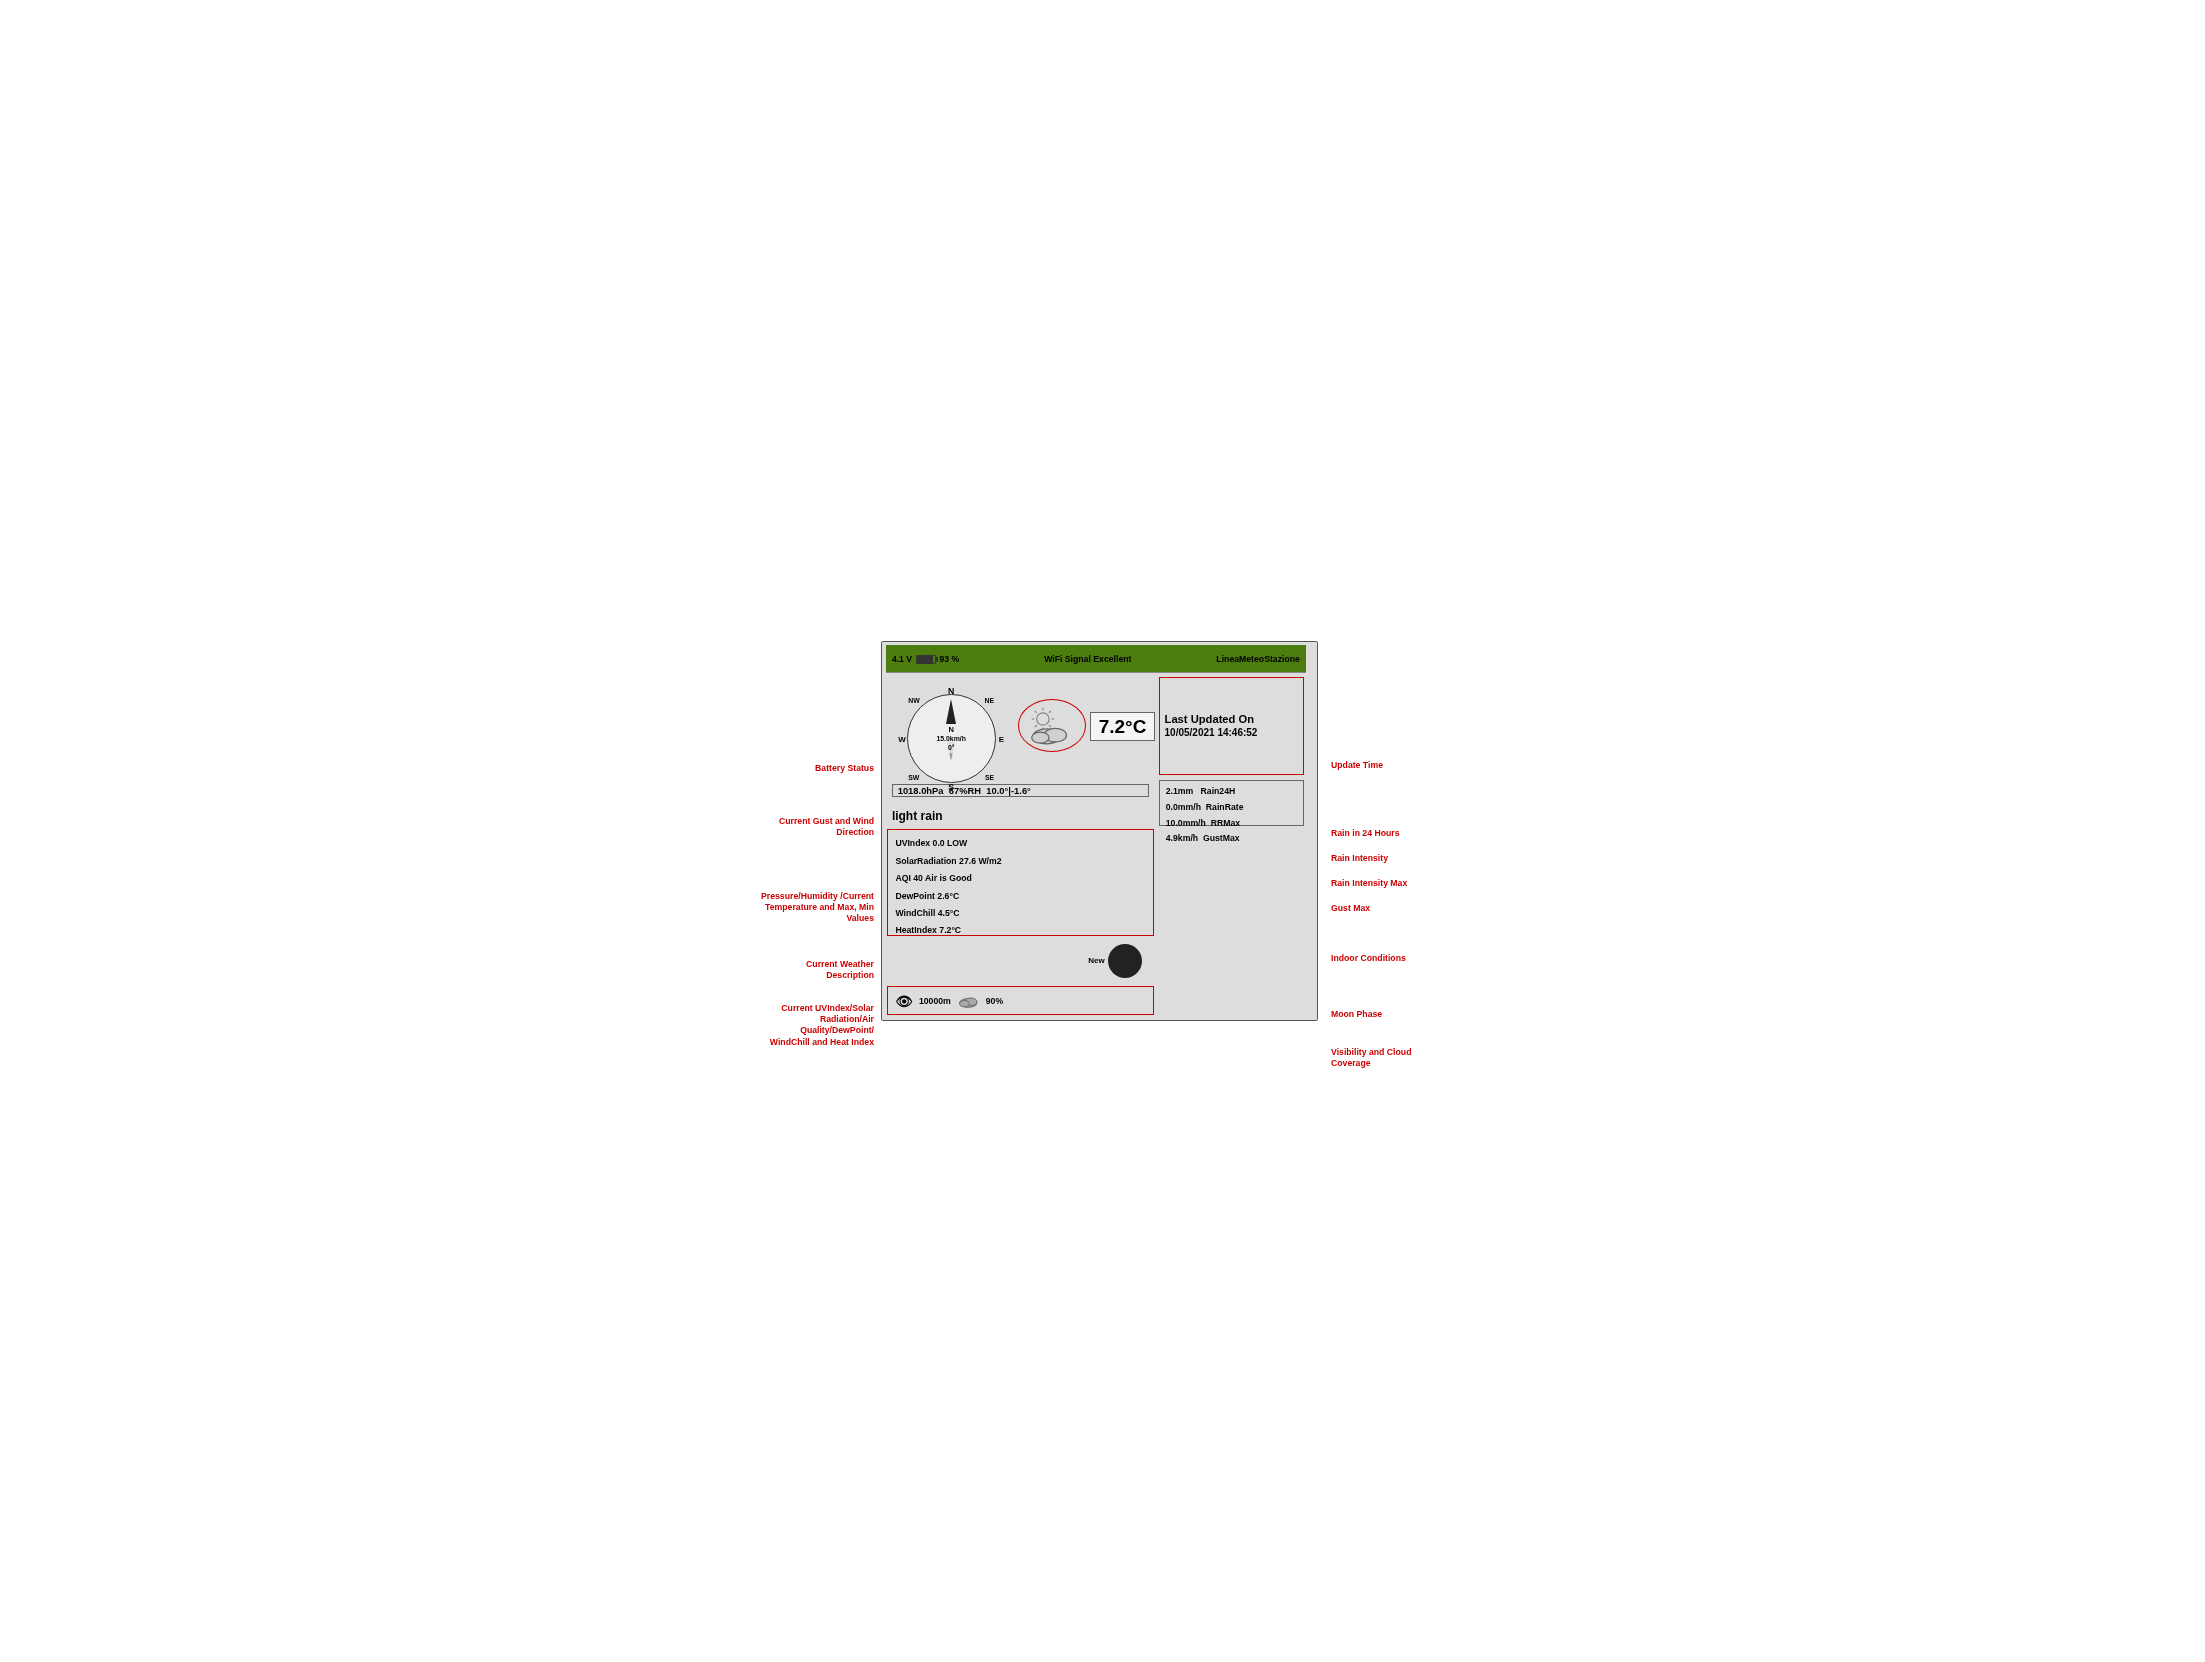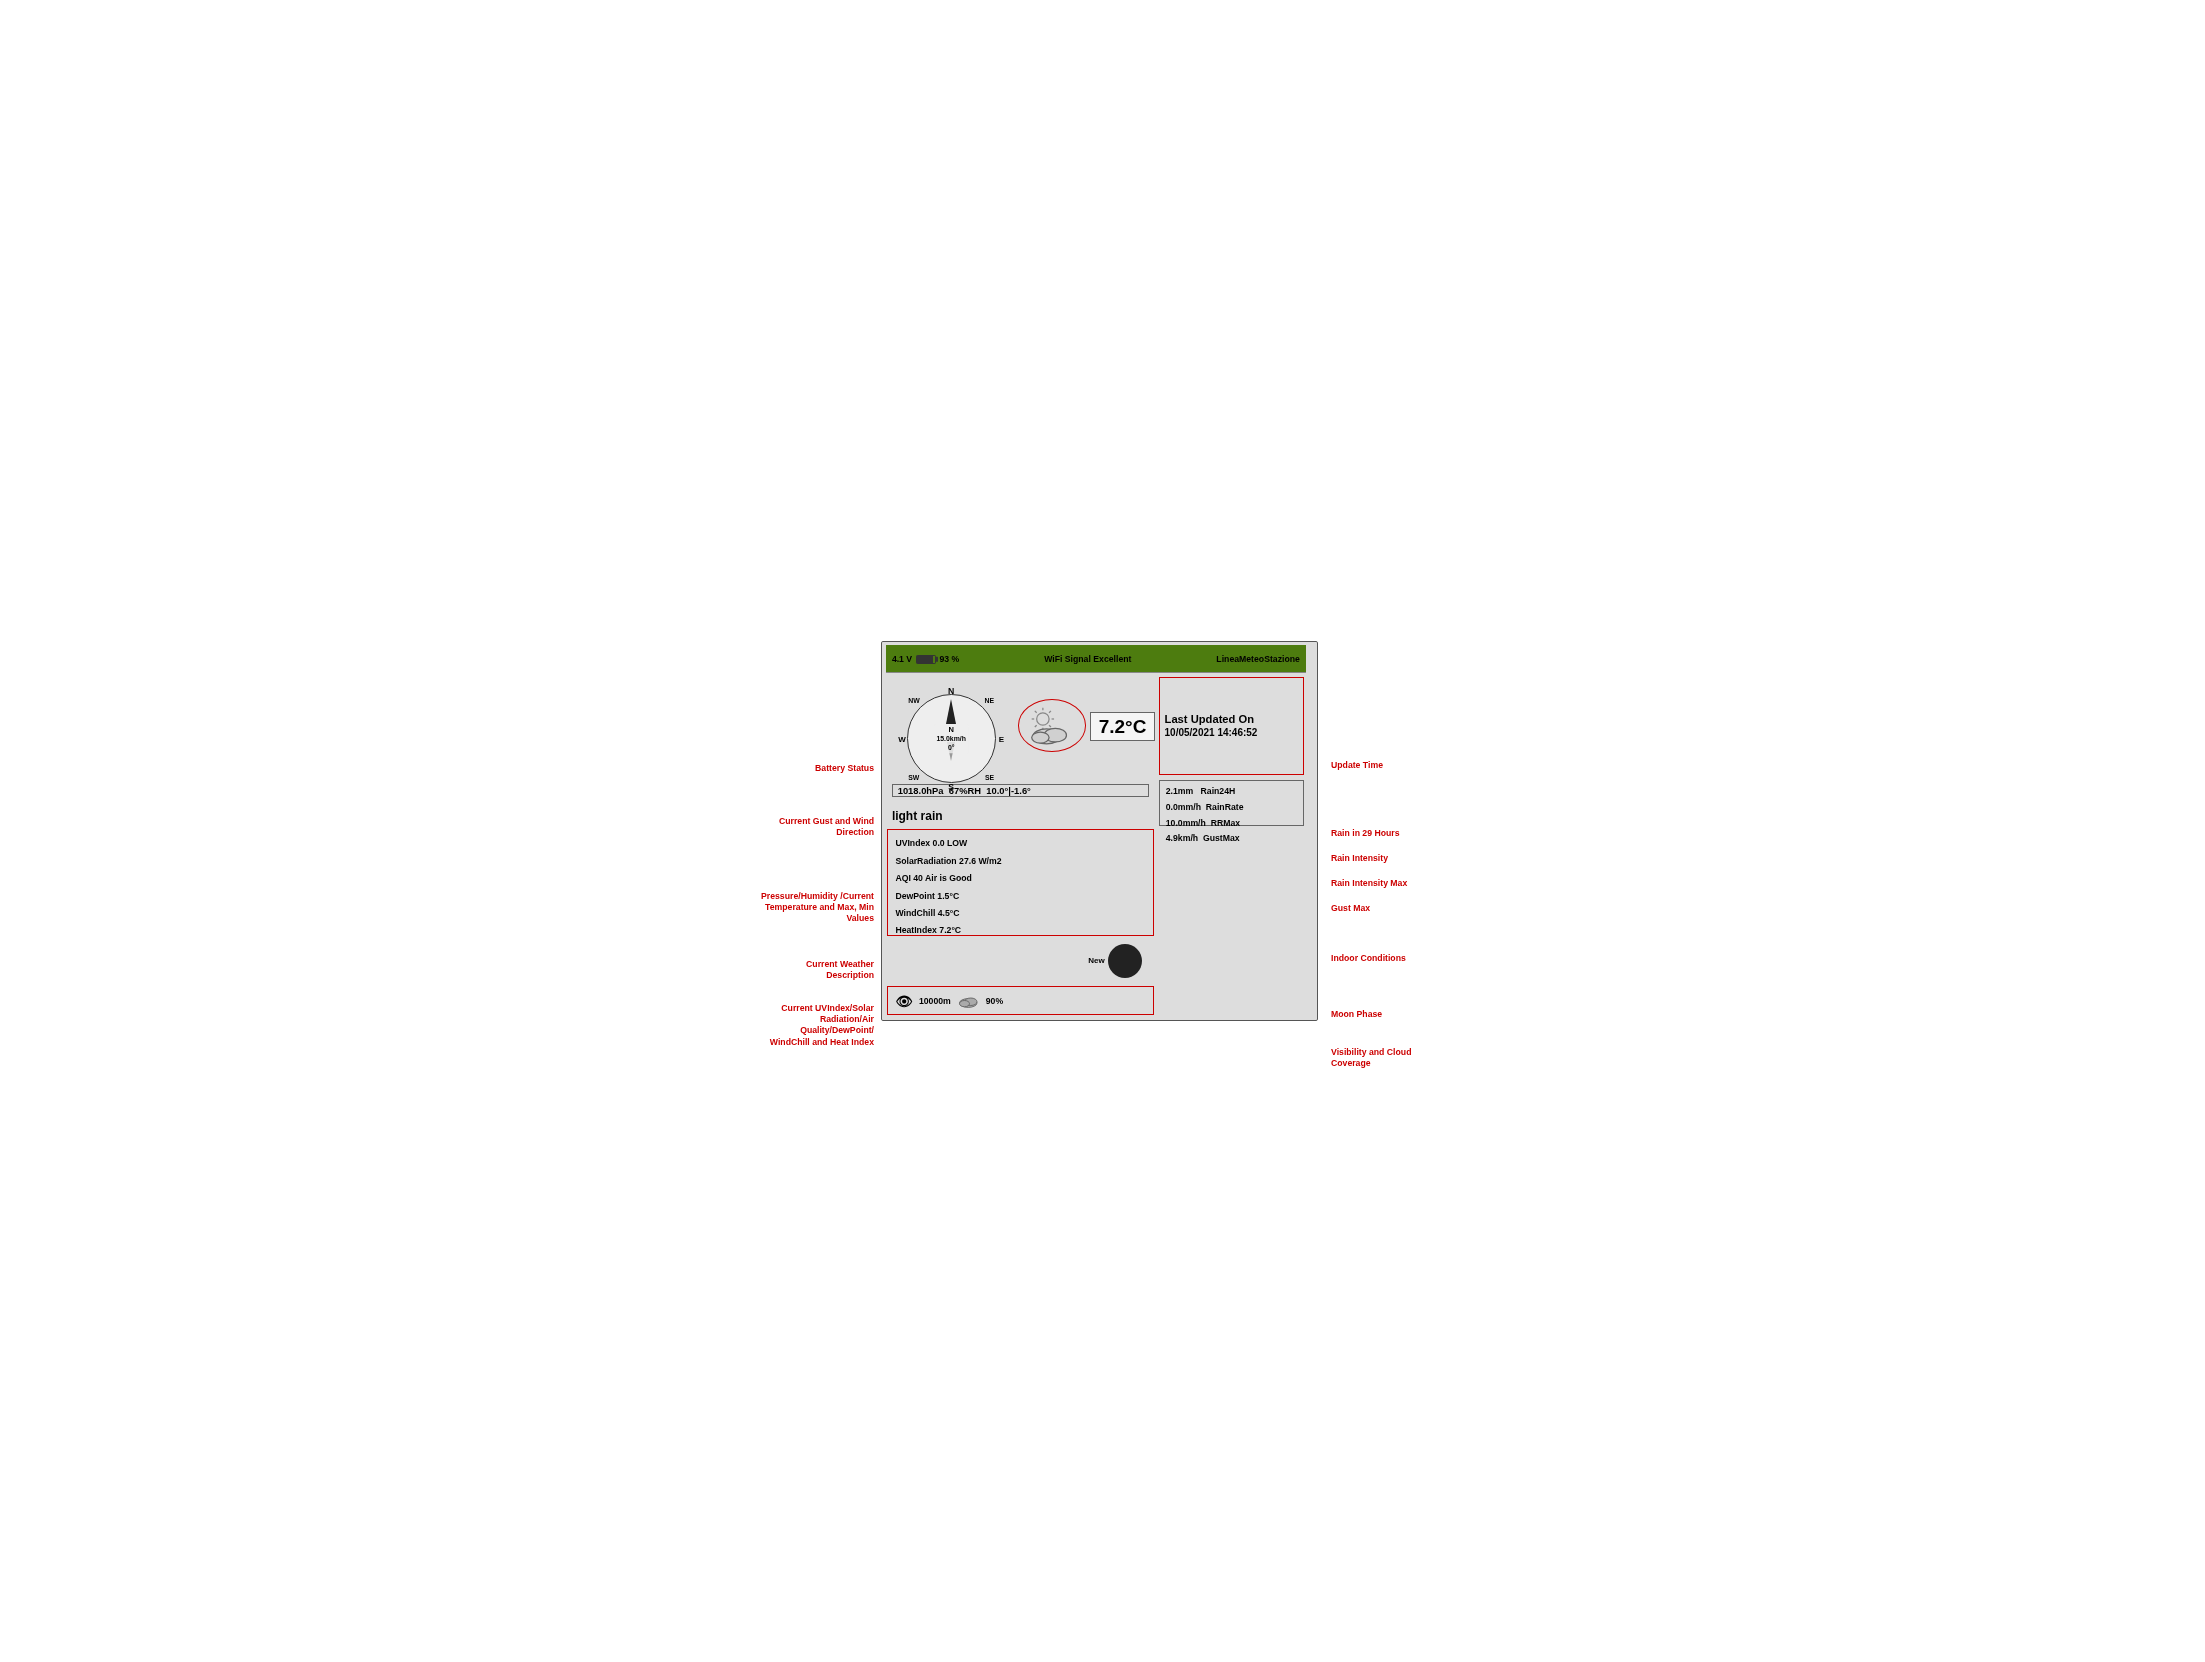--- a/index.html
+++ b/index.html
@@ -178,21 +178,21 @@
   <div class="ann" style="left:0; top:318px; text-align:right; width:115px;">Current Weather
 Description</div>
   <div class="ann" style="left:0; top:362px; text-align:right; width:115px;">Current
 UVIndex/Solar
 Radiation/Air
 Quality/DewPoint/
 WindChill and Heat
 Index</div>
 
   <div class="ann" style="right:0; top:119px; text-align:left; width:115px;">Update Time</div>
-  <div class="ann" style="right:0; top:187px; text-align:left; width:115px;">Rain in 29 Hours</div>
+  <div class="ann" style="right:0; top:187px; text-align:left; width:115px;">Rain in 24 Hours</div>
   <div class="ann" style="right:0; top:212px; text-align:left; width:115px;">Rain Intensity</div>
   <div class="ann" style="right:0; top:237px; text-align:left; width:115px;">Rain Intensity Max</div>
   <div class="ann" style="right:0; top:262px; text-align:left; width:115px;">Gust Max</div>
   <div class="ann" style="right:0; top:312px; text-align:left; width:115px;">Indoor Conditions</div>
   <div class="ann" style="right:0; top:368px; text-align:left; width:115px;">Moon Phase</div>
   <div class="ann" style="right:0; top:406px; text-align:left; width:115px;">Visibility and
 Cloud Coverage</div>
 
   <div class="ann" style="left:300px; top:0; text-align:center; width:125px;">WiFi Signal Status</div>
   <div class="ann" style="left:424px; top:0; text-align:center; width:125px;">Change Based on
@@ -303,21 +303,21 @@
       </div>
 
       <div class="desc-cell">
         <span>light rain</span>
       </div>
 
       <div class="uv-cell">
         <div>UVIndex 0.0 LOW</div>
         <div>SolarRadiation 27.6 W/m2</div>
         <div>AQI 40 Air is Good</div>
-        <div>DewPoint  1.5°C</div>
+        <div>DewPoint  2.6°C</div>
         <div>WindChill  4.5°C</div>
         <div>HeatIndex  7.2°C</div>
       </div>
 
 
       <div class="moon-cell">
         <span style="font-size:8px; font-weight:bold;">New</span>
         <div style="width:34px; height:34px; background:#222; border-radius:50%; margin-left:3.7px;"></div>
       </div>
 

